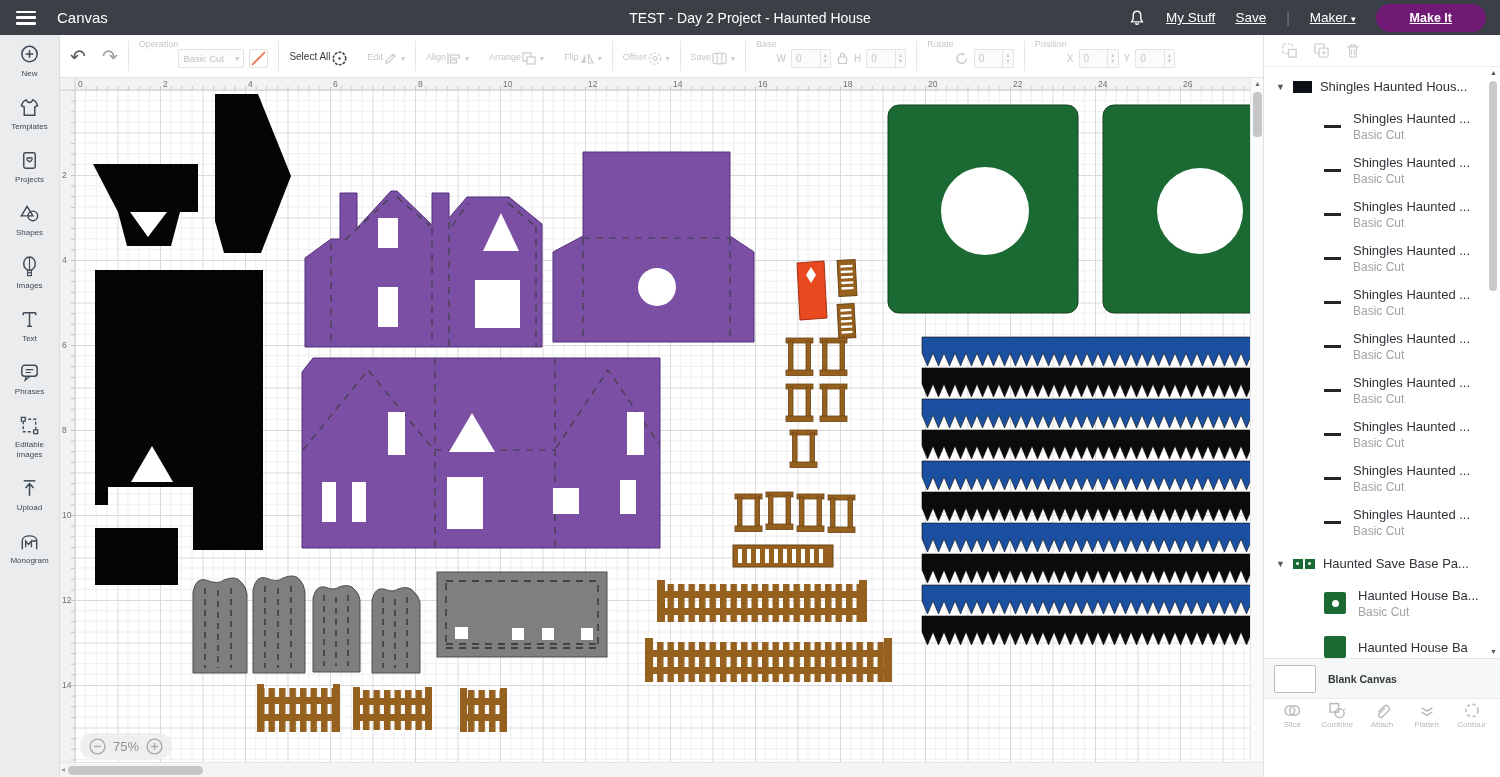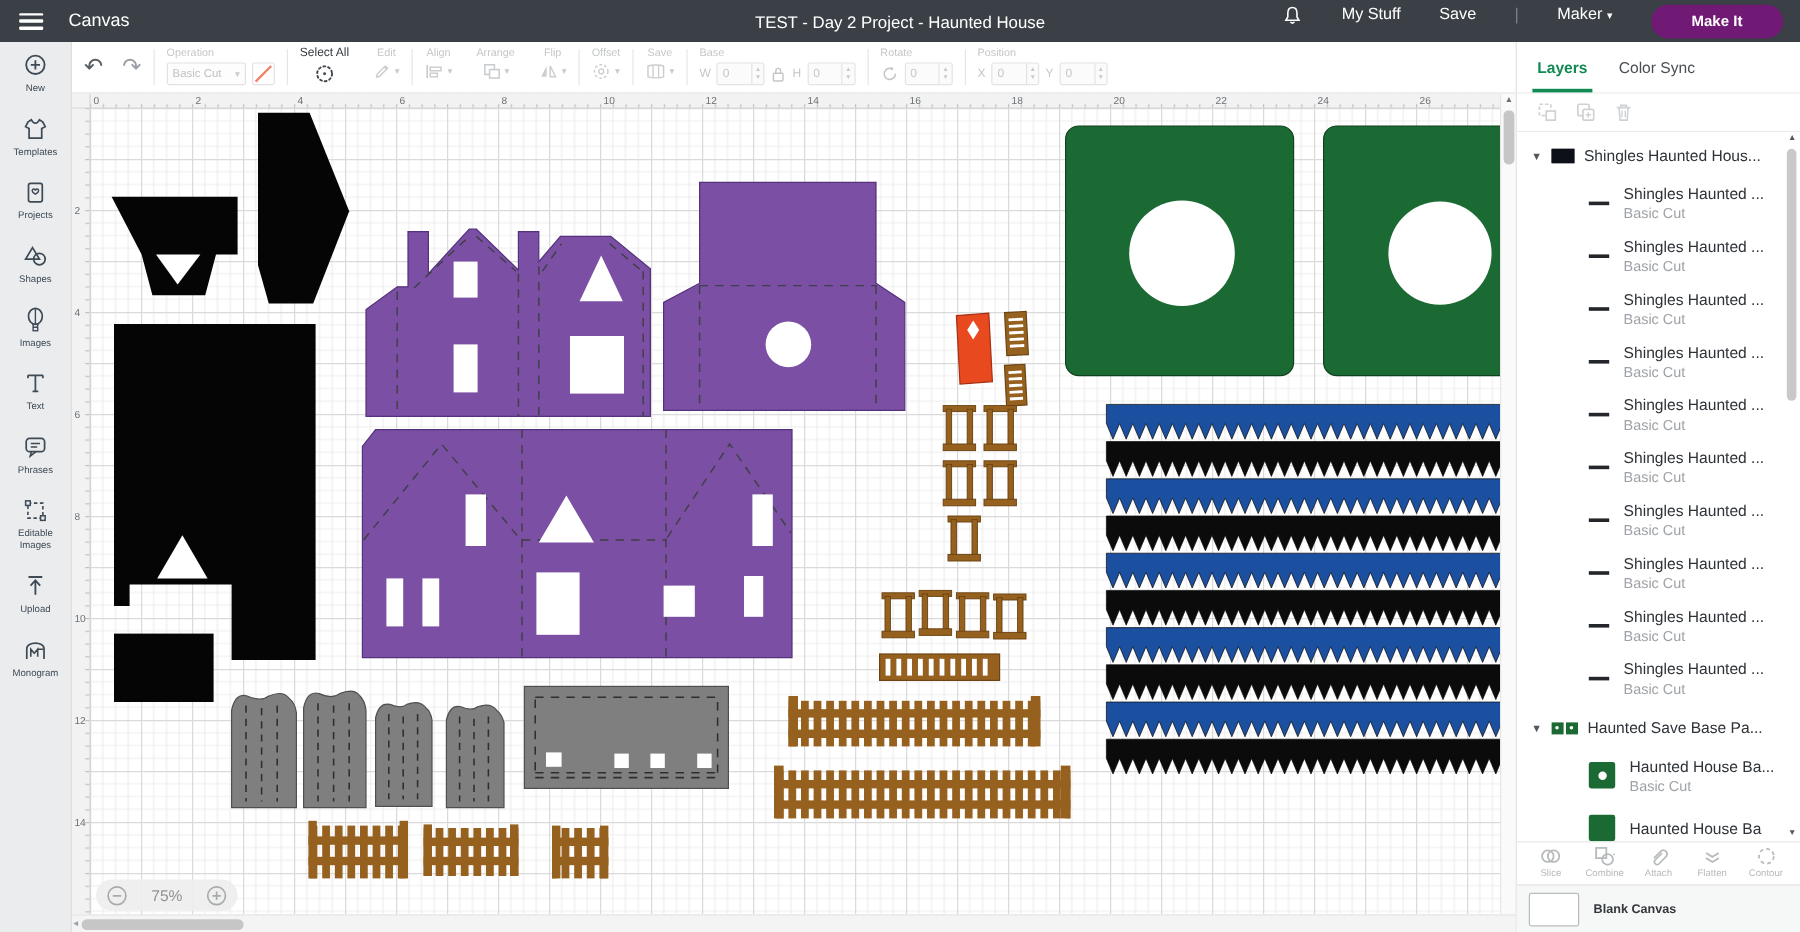--- a/index.html
+++ b/index.html
@@ -4,52 +4,52 @@
 <style>
   * { margin:0; padding:0; box-sizing:border-box; }
   html,body { width:1500px; height:777px; overflow:hidden; font-family:"Liberation Sans",sans-serif; background:#fff; }
 
   
   #topbar { position:absolute; left:0; top:0; width:1500px; height:35px; background:#3a4045; color:#fff; display:flex; align-items:center; z-index:30; }
   #hamburger { width:20px; height:14px; margin-left:16px; display:flex; flex-direction:column; justify-content:space-between; cursor:pointer; }
   #hamburger span { display:block; height:2.5px; background:#fff; border-radius:1px; }
   .tb-app { font-size:15px; margin-left:21px; }
   .tb-title { position:absolute; left:0; right:0; text-align:center; font-size:14px; pointer-events:none; }
-  .tb-right { margin-left:auto; display:flex; align-items:flex-start; gap:32px; margin-right:14px; z-index:2; }
+  .tb-right { margin-left:auto; display:flex; align-items:center; gap:20px; margin-right:14px; z-index:2;text-decoration:underline; }
   .tb-link { font-size:13.5px; cursor:pointer; }
   .tb-sep { color:#777e84; font-size:14px; }
   .makeit { background:#701a75; color:#fff; font-size:12.5px; font-weight:bold; border:none; border-radius:15px; padding:7px 34px; cursor:pointer; }
 
   
   #sidebar { position:absolute; left:0; top:35px; width:60px; height:742px; background:#ebeced; border-right:1px solid #dcdddd; z-index:20; }
   .sb-item { width:100%; padding:8px 2px 9px 2px; display:flex; flex-direction:column; align-items:center; gap:3px; cursor:pointer; }
   .sb-item .lbl { font-size:8px; color:#3e4a56; text-align:center; line-height:1.25; }
   .sb-item svg { display:block; }
 
   
   #toolbar { position:absolute; left:60px; top:35px; width:1203px; height:43px; background:#fff; border-bottom:1px solid #e3e3e3; display:flex; align-items:stretch; z-index:10; }
-  .tool-group { display:flex; flex-direction:column; justify-content:flex-start; padding:4px 10px 0 10px; position:relative; }
+  .tool-group { display:flex; flex-direction:row; justify-content:flex-start; padding:4px 10px 0 10px; position:relative; }
   .tool-label { font-size:9px; color:#c4c6c8; margin-bottom:3px; white-space:nowrap; }
   .tool-label.dark { color:#33393e; font-size:10px; }
   .tool-row { display:flex; align-items:center; gap:5px; }
   .tdivider { width:1px; background:#e6e6e6; margin:6px 0; }
   .selbox { width:66px; height:19px; border:1px solid #e2e2e2; border-radius:2px; font-size:9.5px; color:#bfc1c3; display:flex; align-items:center; padding:0 4px; justify-content:space-between; background:#fdfdfd; }
   .swatch-none { width:19px; height:19px; border:1px solid #e2e2e2; border-radius:2px; position:relative; background:#fff; overflow:hidden; }
   .num-input { width:40px; height:19px; border:1px solid #e4e4e4; border-radius:2px; background:#fbfbfb; display:flex; align-items:center; }
   .num-input input { width:26px; border:none; background:transparent; font-size:10px; color:#c3c5c7; padding-left:4px; outline:none; }
   .stepper { margin-left:auto; display:flex; flex-direction:column; border-left:1px solid #e4e4e4; height:100%; justify-content:center; padding:0 2px; }
   .stepper span { font-size:5.5px; color:#c9cbcd; line-height:1.1; }
   .mini-lbl { font-size:10px; color:#c4c6c8; }
   .icon-dd { display:flex; align-items:center; gap:3px; }
   .dd-caret { font-size:8px; color:#c9cbcd; }
   .undo-ic { font-size:19px; color:#555c62; cursor:pointer; font-family:"DejaVu Sans",sans-serif; line-height:1; }
 
   
   #canvas-wrap { position:absolute; left:60px; top:78px; width:1203px; height:699px; background:#fff; }
-  #zoom-pill { position:absolute; left:20px; top:655px; height:26px; background:rgba(238,238,238,.92); border-radius:13px; display:flex; align-items:center; gap:20px; padding:0 9px; color:#8f9294; z-index:5; }
+  #zoom-pill { position:absolute; left:20px; top:655px; height:26px; background:rgba(238,238,238,.92); border-radius:13px; display:flex; align-items:center; gap:7px; padding:0 9px; color:#8f9294; z-index:5; }
   #zoom-pill .zval { font-size:13px; color:#8f9294; }
   #hscroll { position:absolute; left:0; top:684px; width:1203px; height:15px; background:#f4f4f4; border-top:1px solid #e5e5e5; }
   #hscroll .thumb { position:absolute; left:8px; top:3px; width:135px; height:9px; background:#c6c6c6; border-radius:5px; }
   #hscroll .larrow { position:absolute; left:1px; top:2px; font-size:8px; color:#9aa0a4; }
   #vscroll { position:absolute; left:1190px; top:0; width:13px; height:684px; background:#fafafa; border-left:1px solid #e6e6e6; }
   #vscroll .thumb { position:absolute; left:2px; top:14px; width:9px; height:45px; background:#c6c6c6; border-radius:4px; }
   #vscroll .uarrow { position:absolute; left:3px; top:2px; font-size:7px; color:#6b7074; }
 
   
   #panel { position:absolute; left:1263px; top:35px; width:237px; height:742px; background:#fff; border-left:1px solid #e2e2e2; z-index:15; }
@@ -587,24 +587,20 @@
     <span class="uarrow">▲</span>
     <div class="thumb"></div>
   </div>
   <div id="hscroll">
     <span class="larrow">◂</span>
     <div class="thumb"></div>
   </div>
 </div>
 
 <div id="panel">
-  <div id="panel-tabs">
-    <div class="ptab active">Layers</div>
-    <div class="ptab idle">Color Sync</div>
-  </div>
   <div id="panel-actions-top">
     <svg width="17" height="17" viewBox="0 0 18 18">
         <rect x="2" y="2" width="10" height="10" fill="none" stroke="#cfd2d4" stroke-width="1.5" stroke-dasharray="3,2"></rect>
         <rect x="8" y="8" width="8" height="8" fill="#fff" stroke="#cfd2d4" stroke-width="1.5"></rect>
       </svg>
     <svg width="17" height="17" viewBox="0 0 18 18">
         <rect x="2" y="2" width="10" height="10" rx="1.5" fill="none" stroke="#cfd2d4" stroke-width="1.5"></rect>
         <rect x="6.5" y="6.5" width="9.5" height="9.5" rx="1.5" fill="#fff" stroke="#cfd2d4" stroke-width="1.5"></rect>
         <path d="M11.2,9 v4.6 M8.9,11.3 h4.6" stroke="#cfd2d4" stroke-width="1.3"></path>
       </svg>
@@ -716,20 +712,24 @@
         <span class="meta">
           <span class="t">Haunted House Ba</span>
         </span>
       </div>
       <div id="plist-scroll">
       <span class="pa" style="top:0;">▲</span>
       <div class="pthumb"></div>
       <span class="pa" style="bottom:0;">▼</span>
     </div>
     </div>
+  <div id="blank-bar">
+    <div class="bswatch"></div>
+    <div class="blbl">Blank Canvas</div>
+  </div>
   <div id="bottom-actions">
       <div class="bact">
         <svg width="18" height="17" viewBox="0 0 16 16">
           <circle cx="6" cy="8" r="4.5" fill="none" stroke="#b7bbbd" stroke-width="1.4"></circle>
           <circle cx="10.5" cy="8" r="4.5" fill="none" stroke="#b7bbbd" stroke-width="1.4"></circle>
         </svg>
         <span class="al">Slice</span>
       </div>
       <div class="bact">
         <svg width="18" height="17" viewBox="0 0 16 16">
@@ -751,17 +751,13 @@
         </svg>
         <span class="al">Flatten</span>
       </div>
       <div class="bact">
         <svg width="18" height="17" viewBox="0 0 16 16">
           <circle cx="8" cy="8" r="5.8" fill="none" stroke="#b7bbbd" stroke-width="1.4" stroke-dasharray="3,2.4"></circle>
         </svg>
         <span class="al">Contour</span>
       </div>
     </div>
-  <div id="blank-bar">
-    <div class="bswatch"></div>
-    <div class="blbl">Blank Canvas</div>
-  </div>
 </div>
 
 </body></html>

